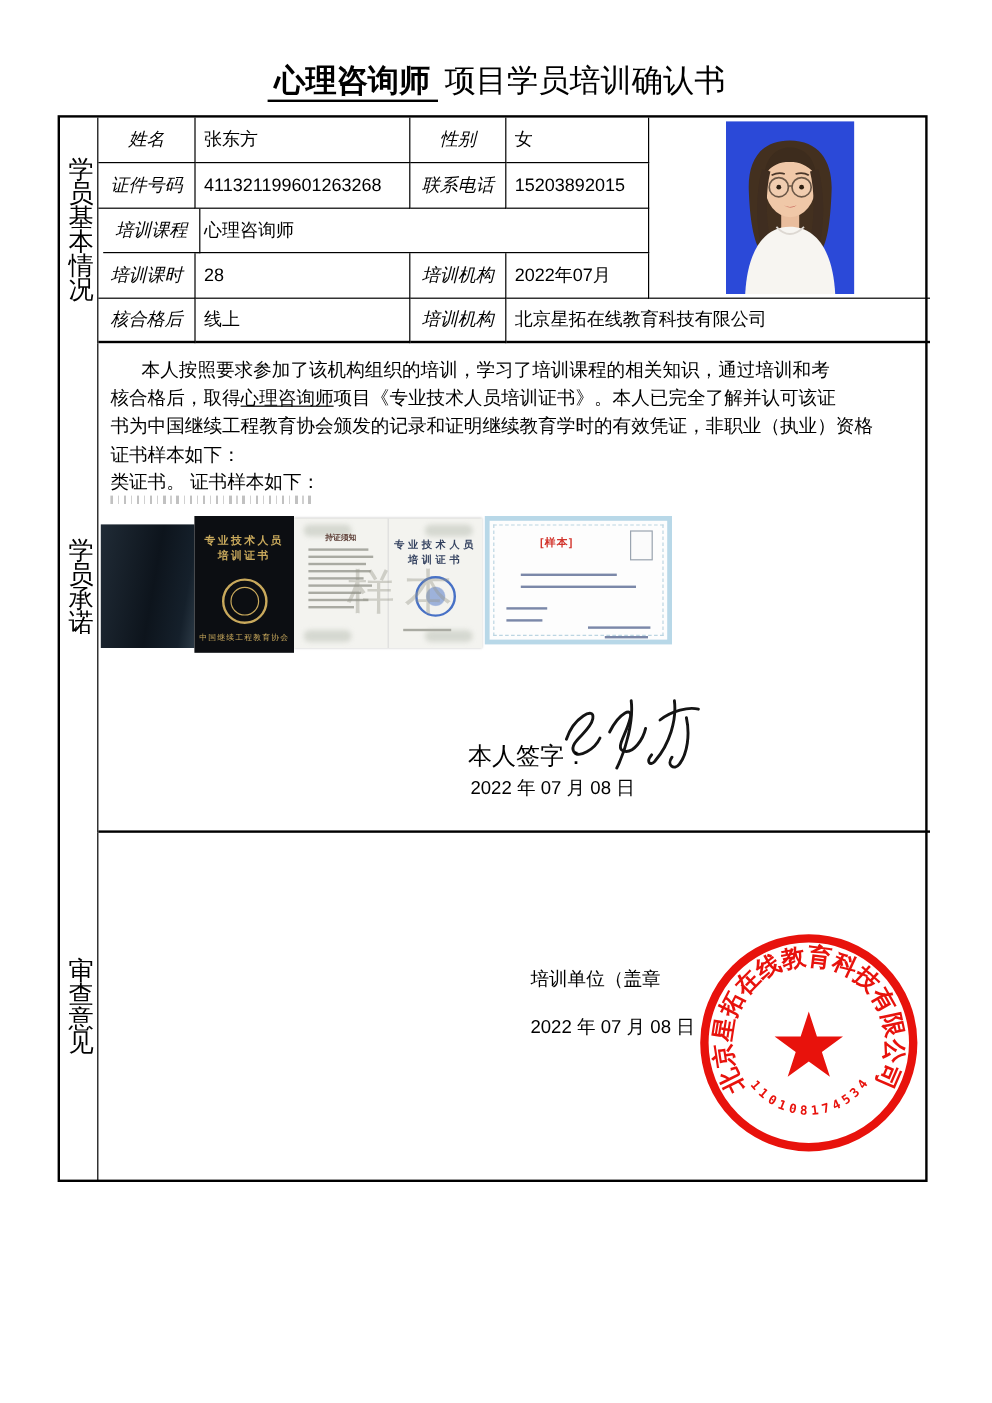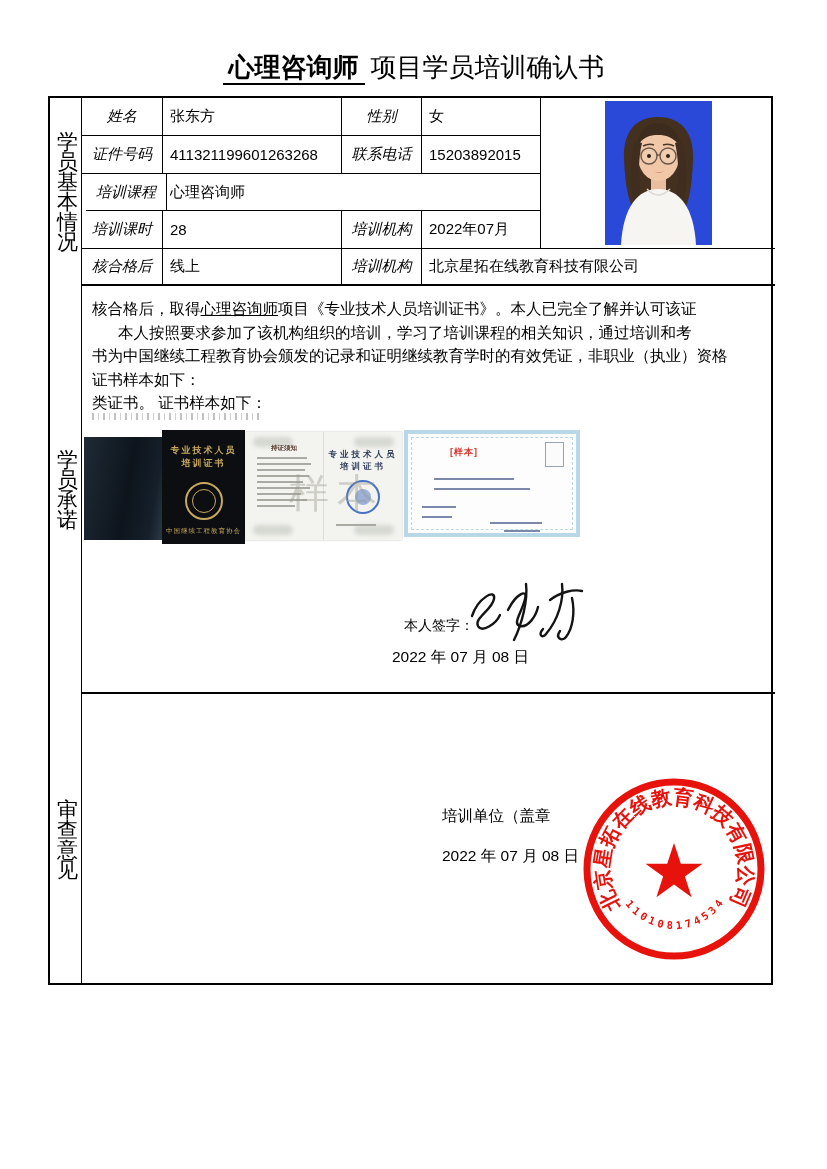--- a/index.html
+++ b/index.html
@@ -43,28 +43,28 @@
   .cert3{left:163px;top:146px;width:157px;height:108px;background:#f3f3ef;box-shadow:0 0 2px rgba(0,0,0,.25);}
   .cert3 .pageL{position:absolute;left:0;top:0;width:78px;height:100%;border-right:1px solid #ddd;}
   .cert3 .pageR{position:absolute;right:0;top:0;width:78px;height:100%;}
   .cert3 .ntitle{margin-top:12px;text-align:center;font-size:6.5px;font-weight:bold;color:#5a3b33;}
   .tline{height:2px;background:#a9aaa2;margin:4px 10px 0 12px;}
   .cert3 .rtitle{margin-top:16px;text-align:center;font-size:8.5px;letter-spacing:3px;color:#33415f;font-weight:bold;line-height:12px;}
   .cert3 .seal{width:30px;height:30px;border:2px solid #2a5bbf;border-radius:50%;margin:8px auto 0 auto;opacity:.85;
                background:radial-gradient(circle at 50% 50%, rgba(42,91,191,.5) 0 35%, transparent 40%);}
   .cert3 .wm{position:absolute;left:44px;top:34px;font-size:40px;color:rgba(150,150,138,.4);letter-spacing:8px;white-space:nowrap;}
   .blob{position:absolute;width:40px;height:10px;background:#c9cdc4;border-radius:5px;filter:blur(2px);opacity:.7;}
-  .cert4{left:322px;top:144px;width:176px;height:107px;background:#fdfdfd;border:4px solid #b8d8e8;}
+  .cert4{left:322px;top:144px;width:156px;height:107px;background:#fdfdfd;border:4px solid #b8d8e8;}
   .cert4 .inner{position:absolute;left:3px;top:3px;right:3px;bottom:3px;border:1px dashed #bcd5e2;}
   .cert4 .stag{position:absolute;left:42px;top:12px;font-size:9px;font-weight:bold;color:#d2332b;letter-spacing:1px;}
   .cert4 .pbox{position:absolute;right:12px;top:8px;width:17px;height:23px;border:1px solid #9aa4b0;background:#fbfbfb;}
   .c4line{position:absolute;height:2px;background:#5a6a94;opacity:.8;}
   
   .signature-svg{position:absolute;left:380px;top:288px;}
-  .sign-label{position:absolute;left:322px;top:331px;font-size:14px;}
+  .sign-label{position:absolute;left:308px;top:331px;font-size:20px;}
   .sign-date{position:absolute;left:310px;top:361px;font-size:15.5px;}
   
   .review-text{position:absolute;left:10px;top:14px;width:660px;font-size:15.5px;line-height:29px;}
   .review-text .ind{text-indent:26px;}
   .unit-label{position:absolute;left:360px;top:112px;font-size:15.5px;}
   .unit-date{position:absolute;left:360px;top:152px;font-size:15.5px;}
   .stamp{position:absolute;left:500px;top:83px;width:184px;height:184px;}
 </style>
 </head>
 <body>
@@ -160,22 +160,22 @@
       </div>
     <div class="cell val b2 noR" style="left:372px;top:151px;width:353px;height:37px;">
         <span>北京星拓在线教育科技有限公司</span>
       </div>
 
     <div class="vlab b2" style="left:0;top:188px;width:32px;height:408px;">
       <span>学员承诺</span>
     </div>
     <div class="secbody" style="left:32px;top:188px;width:693px;height:408px;border-bottom:2px solid #000;">
       <div class="pledge-text">
+        <span class="ln ind">本人按照要求参加了该机构组织的培训，学习了培训课程的相关知识，通过培训和考</span>
         <span class="ln"><span>核合格后，取得</span><span class="uline">心理咨询师</span><span>项目《专业技术人员培训证书》。本人已完全了解并认可该证</span></span>
-        <span class="ln ind">本人按照要求参加了该机构组织的培训，学习了培训课程的相关知识，通过培训和考</span>
         <span class="ln">书为中国继续工程教育协会颁发的记录和证明继续教育学时的有效凭证，非职业（执业）资格</span>
         <span class="ln">证书样本如下：</span>
         <span class="ln">类证书。 证书样本如下：</span>
       </div>
       <div class="smudge"></div>
 
       <div class="cert cert1"></div>
       <div class="cert cert2">
         <div class="ct">
           <div>专业技术人员</div>

